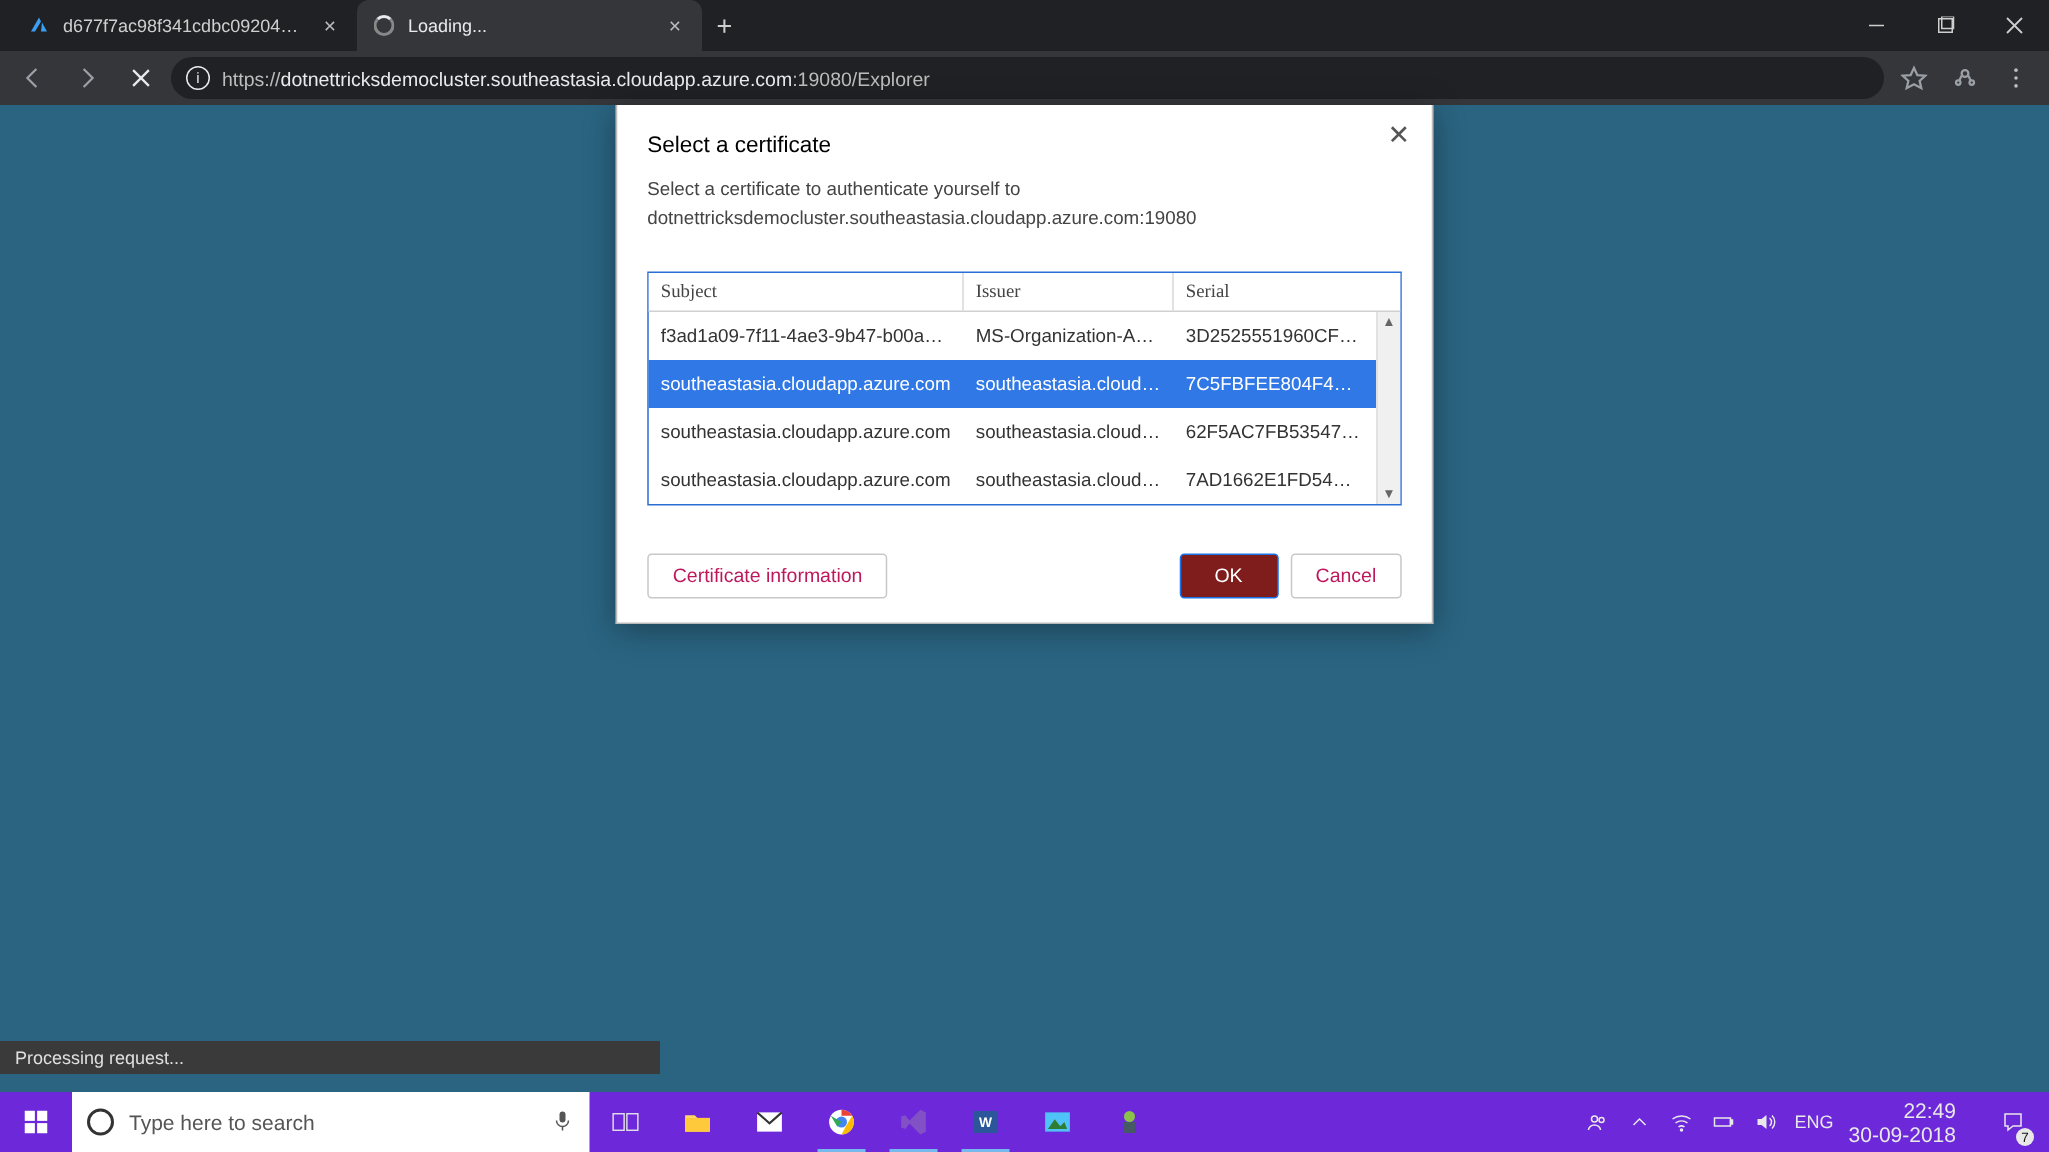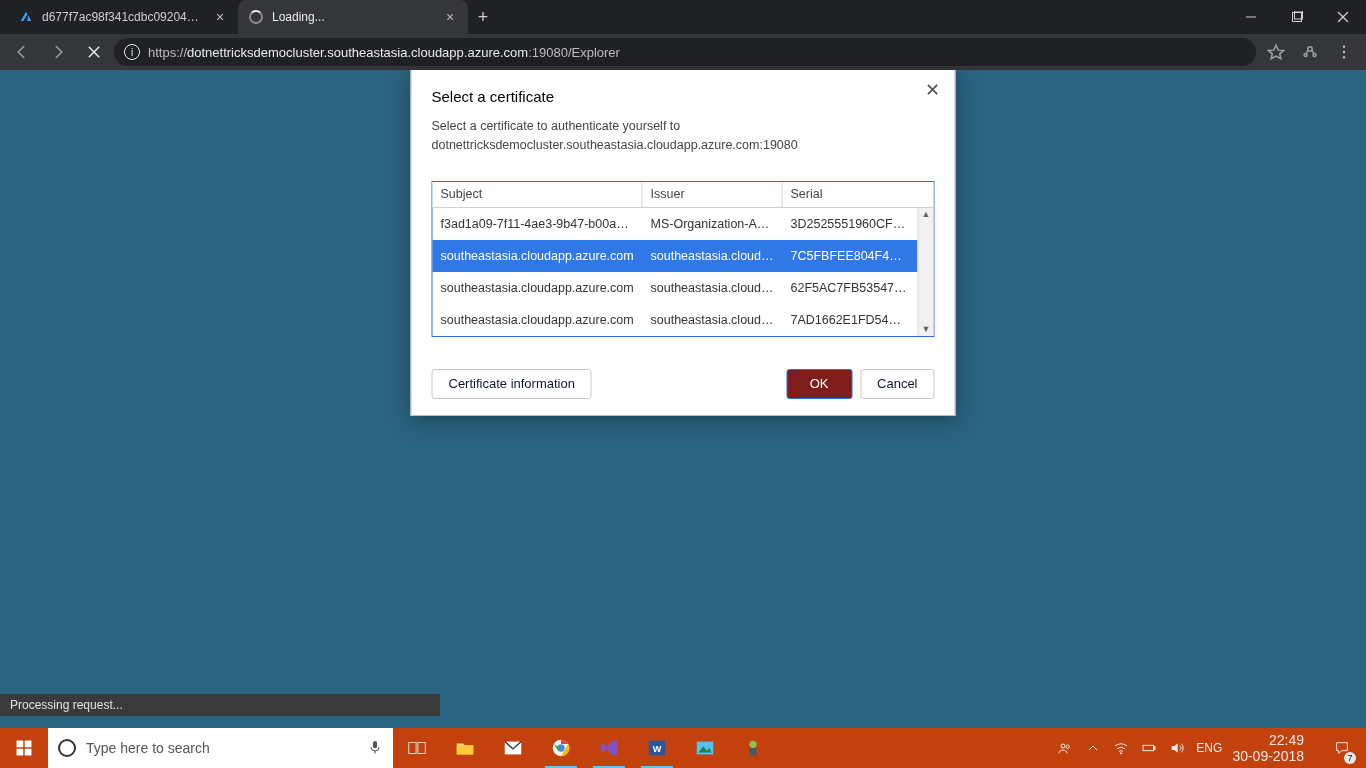--- a/index.html
+++ b/index.html
@@ -67,21 +67,21 @@
     display: flex; align-items: center; justify-content: center; cursor: pointer;
   }
   .dlg-title { font-size: 15px; color: #000000; margin-bottom: 12px; }
   .dlg-sub   { font-size: 12.5px; color: #444; line-height: 1.5; margin-bottom: 26px; }
 
   .cert-table {
     border: 1px solid #2a6fd6; position: relative;
     font-size: 12.5px; color: #333;
   }
   .cert-head { display: flex; background: #fff; border-bottom: 1px solid #d0d0d0; height: 26px; }
-  .cert-head .col { display:flex; align-items:center; padding: 0 8px; color:#444; border-right:1px solid #d8d8d8;}
+  .cert-head .col { display:flex; align-items:center; padding: 0 8px; color:#444; border-right:1px solid #d8d8d8;font-family:Liberation Serif, serif;}
   .cert-head .col:last-child { border-right: none; }
   .col-subject { width: 210px; }
   .col-issuer  { width: 140px; }
   .col-serial  { flex: 1; }
 
   .cert-body { position: relative; }
   .cert-row { display: flex; height: 32px; align-items: center; cursor: default; }
   .cert-row .cell { padding: 0 8px; white-space: nowrap; overflow: hidden; text-overflow: ellipsis; }
   .cert-row .cell.col-subject { width: 210px; }
   .cert-row .cell.col-issuer  { width: 140px; }
@@ -93,28 +93,28 @@
     background: #f0f0f0; border-left: 1px solid #ddd;
     display: flex; flex-direction: column; align-items: center; justify-content: space-between;
     padding: 2px 0;
   }
   .cert-scroll .arrow { font-size: 9px; color: #666; line-height: 1; }
 
   .dlg-buttons { display: flex; align-items: center; margin-top: 32px; gap: 8px; }
   .btn {
     height: 30px; padding: 0 16px; border-radius: 3px; font-size: 13px;
     display: inline-flex; align-items: center; justify-content: center; cursor: pointer;
-    background: #fff; border: 1px solid #c8c8c8; color: #0f172a;
+    background: #fff; border: 1px solid #c8c8c8; color: #be185d;
   }
   .btn.primary { background: #7f1d1d; border-color: #1a73e8; color: #fff; min-width: 66px; font-weight:400;}
   .spacer { flex: 1; }
 
   
   .taskbar {
-    height: 40px; background: #c2410c; display: flex; align-items: center; color: #e8e8e8;
+    height: 40px; background: #6d28d9; display: flex; align-items: center; color: #e8e8e8;
   }
   .start { width: 48px; height: 40px; display:flex;align-items:center;justify-content:center;}
   .start svg { width: 18px; height: 18px; fill: #fff; }
   .searchbox {
     width: 345px; height: 40px; background: #fff; display: flex; align-items: center;
     padding: 0 10px; gap: 10px; color: #555; font-size: 14px;
   }
   .searchbox .cortana { width:18px;height:18px;border:2px solid #333;border-radius:50%; }
   .searchbox .mic { margin-left:auto; color:#555; }
   .task-icons { display:flex; align-items:center; height:40px; }

